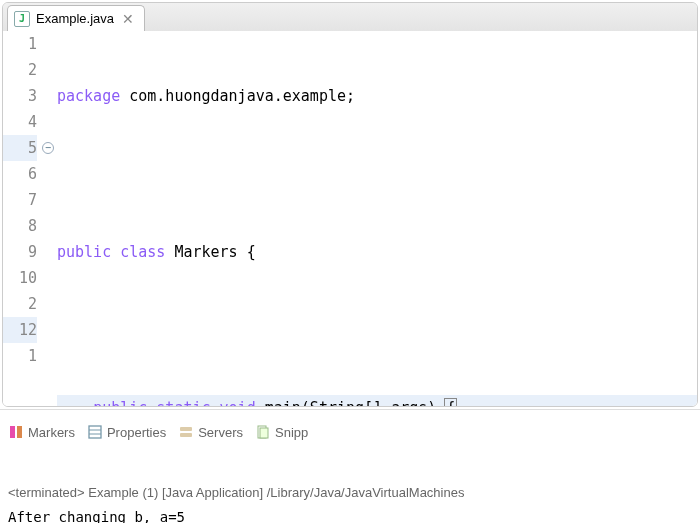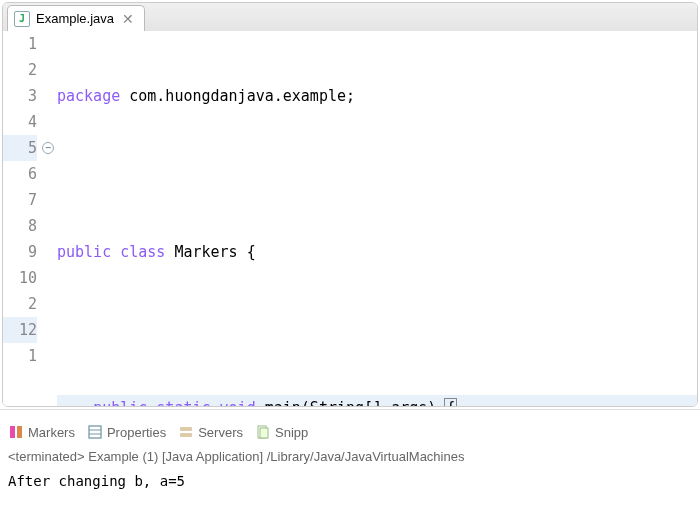--- a/index.html
+++ b/index.html
@@ -128,20 +128,21 @@
     font-family: Menlo, Consolas, monospace;
     font-size: 14px;
     line-height: 22px;
     color: #000;
   }
   .console-status {
     color: #666;
     font-family: Helvetica, Arial, sans-serif;
     font-size: 13px;
     margin-bottom: 2px;
+    margin-top: 36px;
   }
 </style>
 </head>
 <body>
 
 <div class="editor-pane">
   <div class="tab-bar">
     <div class="tab">
       <span class="file-icon">J</span>
       <span>Example.java</span>

